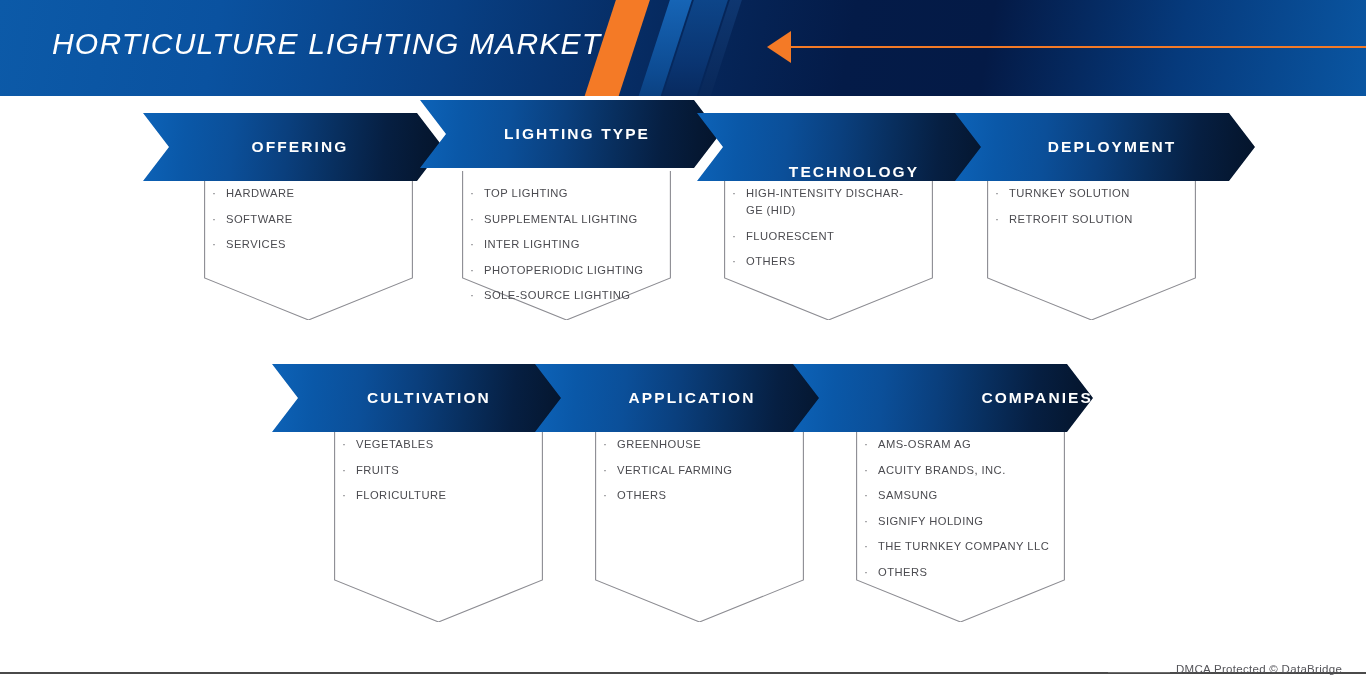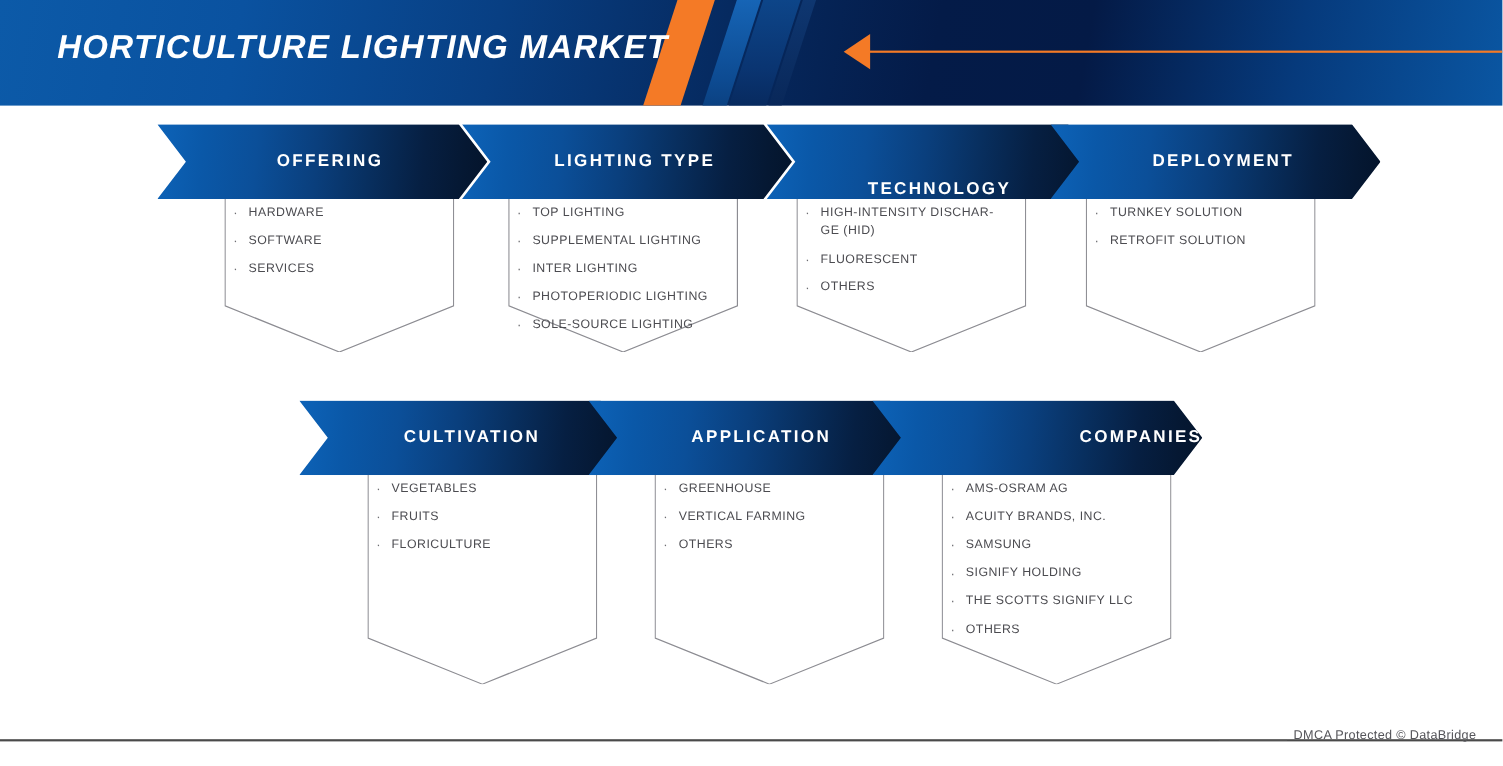--- a/index.html
+++ b/index.html
@@ -54,21 +54,21 @@
     left:712px; width:12px;
     background:linear-gradient(180deg,#123f7d 0%,#06204d 100%);
     opacity:.85;
   }
   #header-title {
     position:absolute;
     left:52px; top:27px;
     font-size:30px;
     letter-spacing:1.2px;
     font-style:italic;
-    font-weight:700;
+    font-weight:400;
     color:#ffffff;
     white-space:nowrap;
   }
   #header-arrow {
     position:absolute;
     left:767px; top:31px;
     width:0; height:0;
     border-top:16px solid transparent;
     border-bottom:16px solid transparent;
     border-right:24px solid #f47a26;
@@ -218,21 +218,21 @@
           <div class="bullet-row">
             <span class="bullet-dot">·</span>
             <span class="bullet-text">PHOTOPERIODIC LIGHTING</span>
           </div>
           <div class="bullet-row">
             <span class="bullet-dot">·</span>
             <span class="bullet-text">SOLE-SOURCE LIGHTING</span>
           </div>
         </div>
       </div>
-      <div class="banner" style="left: 420px; top: 113px; width: 300px; z-index: 11; align-items: center;">
+      <div class="banner" style="left: 420px; top: 100px; width: 300px; z-index: 11; align-items: center;">
         <div class="banner-label">LIGHTING TYPE</div>
       </div>
       <div class="box-wrap" style="left: 724px; top: 171px; width: 209px; height: 149px;">
         <svg width="209" height="149">
           <path d="M0.6,0 L0.6,107 L104.5,149 L208.4,107 L208.4,0" fill="none" stroke="#8c8c92" stroke-width="1.1"></path>
         </svg>
         <div class="box-list">
           <div class="bullet-row">
             <span class="bullet-dot">·</span>
             <span class="bullet-text">HIGH-INTENSITY DISCHAR-
@@ -329,21 +329,21 @@
           <div class="bullet-row">
             <span class="bullet-dot">·</span>
             <span class="bullet-text">SAMSUNG</span>
           </div>
           <div class="bullet-row">
             <span class="bullet-dot">·</span>
             <span class="bullet-text">SIGNIFY HOLDING</span>
           </div>
           <div class="bullet-row">
             <span class="bullet-dot">·</span>
-            <span class="bullet-text">THE SCOTTS SIGNIFY LLC</span>
+            <span class="bullet-text">THE TURNKEY COMPANY LLC</span>
           </div>
           <div class="bullet-row">
             <span class="bullet-dot">·</span>
             <span class="bullet-text">OTHERS</span>
           </div>
         </div>
       </div>
       <div class="banner" style="left: 793px; top: 364px; width: 300px; z-index: 16; justify-content: flex-end;">
         <div class="banner-label">COMPANIES</div>
       </div>

